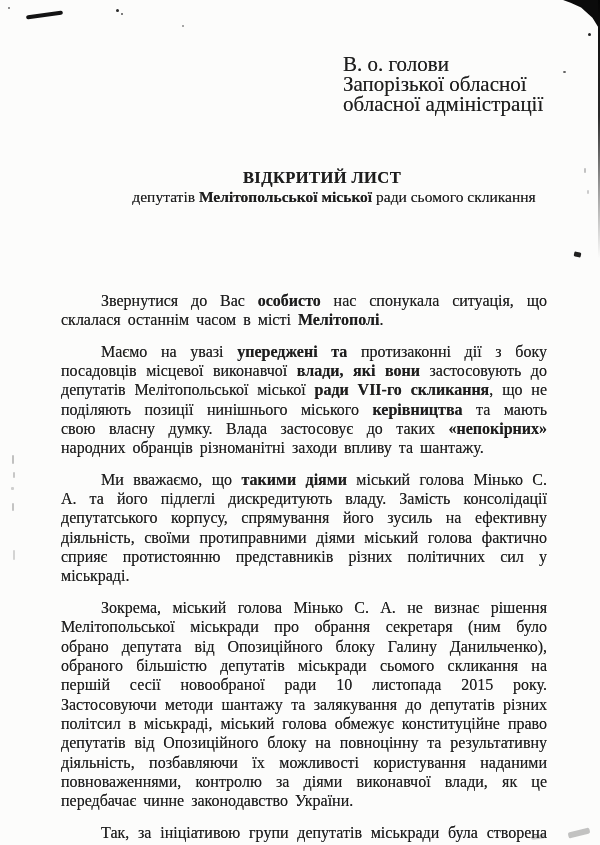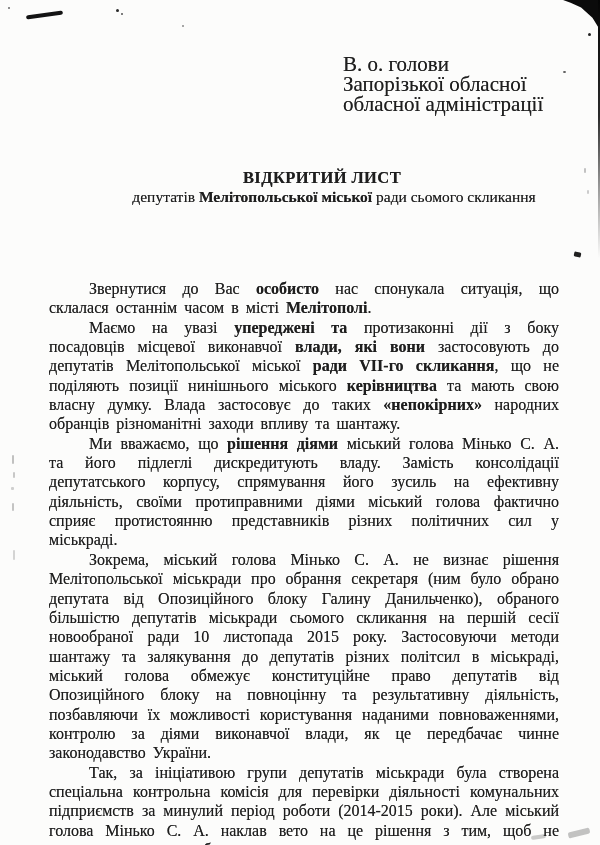--- a/index.html
+++ b/index.html
@@ -26,21 +26,21 @@
   .salutation {
     position:absolute; top:244px; left:328px; transform:translateX(-50%);
     font-size:16px; white-space:nowrap;
   }
 
   .body-block {
     position:absolute; left:49px; top:279px; width:510px;
     font-size:16px; line-height:19.35px;
     text-align:justify; word-spacing:3px;
   }
-  .par { margin:0; text-indent:40px; }
+  .par { margin:12px; text-indent:40px; }
   b { font-weight:bold; }
 
   
   .artifact { position:absolute; }
   .corner-fold {
     top:0; right:0; width:42px; height:34px; background:#0b0b0b;
     clip-path:polygon(12% 0, 100% 0, 100% 88%, 82% 52%, 55% 22%, 30% 8%);
   }
   .edge-shadow {
     top:0; right:0; width:2px; height:258px;
@@ -101,18 +101,18 @@
     <div>обласної адміністрації</div>
   </div>
 
   <div class="title txt">ВІДКРИТИЙ ЛИСТ</div>
   <div class="subtitle txt">депутатів <b>Мелітопольської міської</b> ради сьомого скликання</div>
 
 
   <div class="body-block txt">
     <p class="par">Звернутися до Вас <b>особисто</b> нас спонукала ситуація, що склалася останнім часом в місті <b>Мелітополі</b>.</p>
     <p class="par">Маємо на увазі <b>упереджені та</b> протизаконні дії з боку посадовців місцевої виконавчої <b>влади, які вони</b> застосовують до депутатів Мелітопольської міської <b>ради VII-го скликання</b>, що не поділяють позиції нинішнього міського <b>керівництва</b> та мають свою власну думку. Влада застосовує до таких <b>«непокірних»</b> народних обранців різноманітні заходи впливу та шантажу.</p>
-    <p class="par">Ми вважаємо, що <b>рішення діями</b> міський голова Мінько С. А. та його підлеглі дискредитують владу. Замість консолідації депутатського корпусу, спрямування його зусиль на ефективну діяльність, своїми протиправними діями міський голова фактично сприяє протистоянню представників різних політичних сил у міськраді.</p>
+    <p class="par">Ми вважаємо, що <b>такими діями</b> міський голова Мінько С. А. та його підлеглі дискредитують владу. Замість консолідації депутатського корпусу, спрямування його зусиль на ефективну діяльність, своїми протиправними діями міський голова фактично сприяє протистоянню представників різних політичних сил у міськраді.</p>
     <p class="par">Зокрема, міський голова Мінько С. А. не визнає рішення Мелітопольської міськради про обрання секретаря (ним було обрано депутата від Опозиційного блоку Галину Данильченко), обраного більшістю депутатів міськради сьомого скликання на першій сесії новообраної ради 10 листопада 2015 року. Застосовуючи методи шантажу та залякування до депутатів різних політсил в міськраді, міський голова обмежує конституційне право депутатів від Опозиційного блоку на повноцінну та результативну діяльність, позбавляючи їх можливості користування наданими повноваженнями, контролю за діями виконавчої влади, як це передбачає чинне законодавство України.</p>
     <p class="par">Так, за ініціативою групи депутатів міськради була створена спеціальна контрольна комісія для перевірки діяльності комунальних підприємств за минулий період роботи (2014-2015 роки). Але міський голова Мінько С. А. наклав вето на це рішення з тим, щоб не допустити початку роботи</p>
   </div>
 
 </div>
 
 </body></html>

